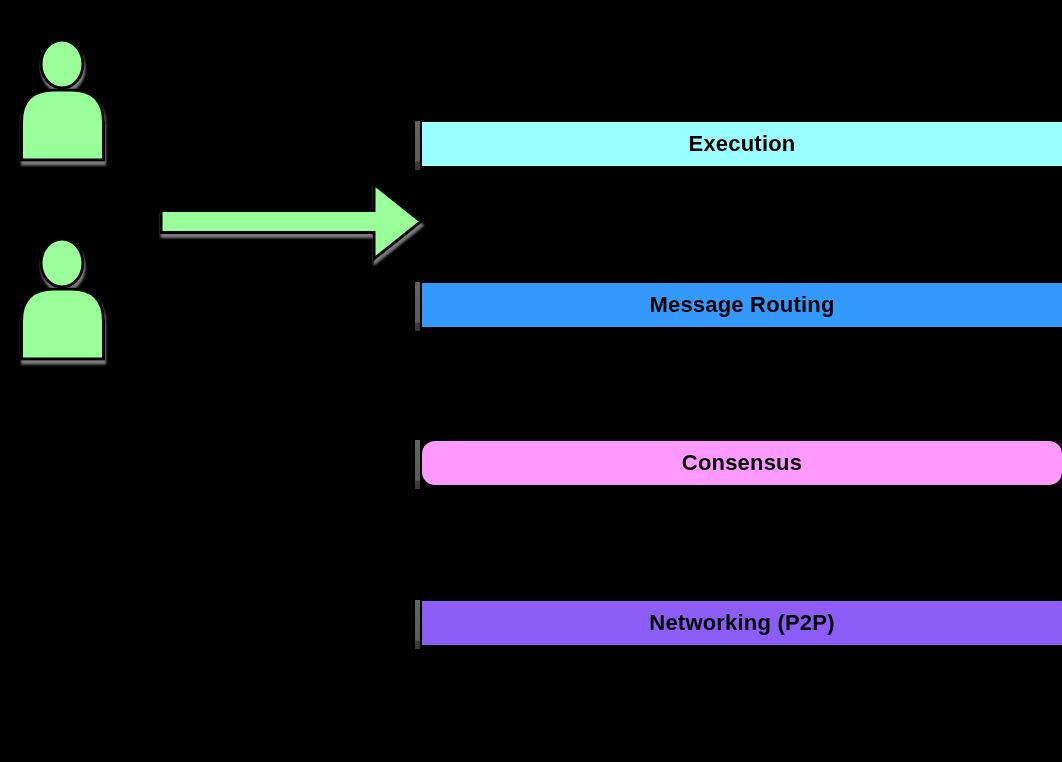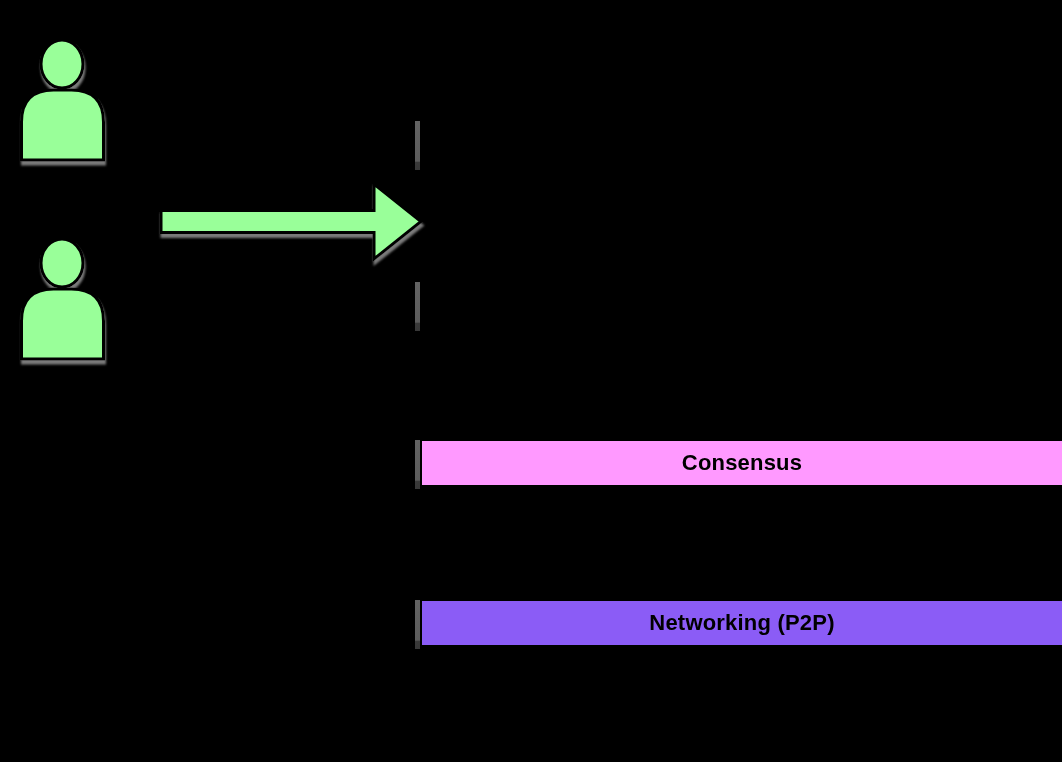--- a/index.html
+++ b/index.html
@@ -69,25 +69,31 @@
       <ellipse cx="62" cy="64" rx="21" ry="24" fill="#99FF99"></ellipse>
       <path d="M21.5,160 V122 Q21.5,90 53.5,90 H71.5 Q103.5,90 103.5,122 V160 Z" fill="#99FF99"></path>
     </g>
 
     <g filter="url(#grayshadow)" stroke-width="3" stroke="#000000">
       <path d="M161,210.5 H374 V184 L421,221.5 L374,259 V232.5 H161 Z" fill="#99FF99"></path>
     </g>
   </svg>
 
   <div class="tick t0"></div>
+  <div class="layer l0" style="background: rgb(153, 255, 255);">
+    <span class="label">Execution</span>
+  </div>
 
   <div class="tick t1"></div>
+  <div class="layer l1" style="background: rgb(51, 153, 255);">
+    <span class="label">Message Routing</span>
+  </div>
 
   <div class="tick t2"></div>
-  <div class="layer l2" style="background: rgb(255, 153, 255);">
+  <div class="layer l2" style="background: rgb(255, 153, 255); border-radius: 13px;">
     <span class="label">Consensus</span>
   </div>
 
   <div class="tick t3"></div>
   <div class="layer l3" style="background: #8b5cf6;">
     <span class="label">Networking (P2P)</span>
   </div>
 
 </div>
 

